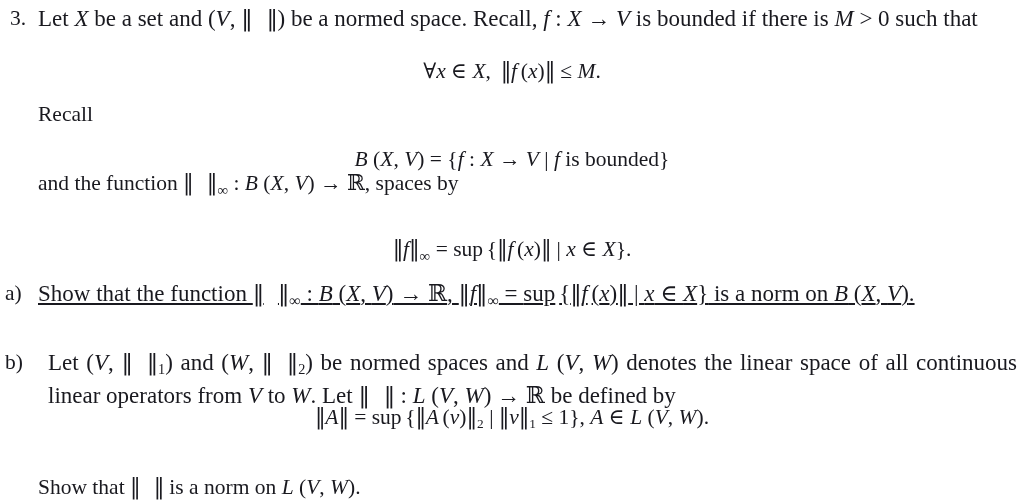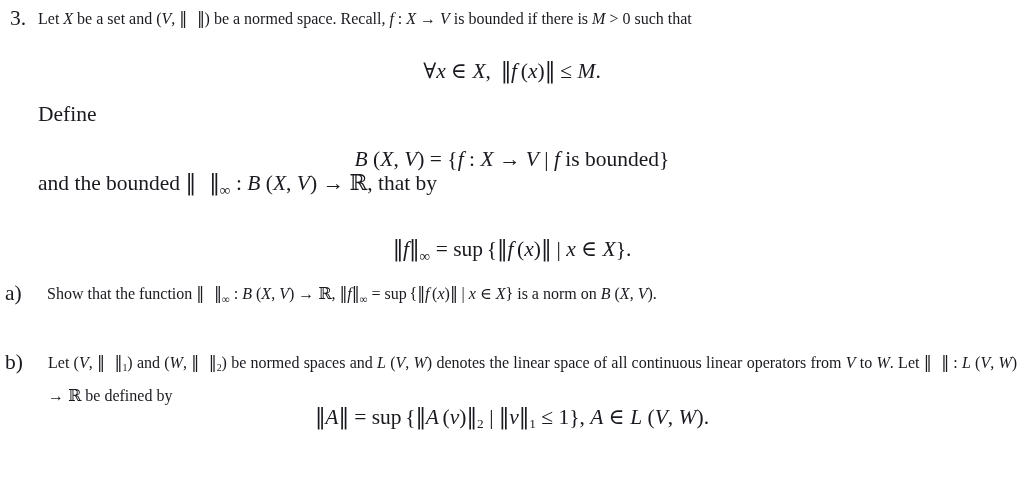--- a/index.html
+++ b/index.html
@@ -43,21 +43,21 @@
   }
   .marker {
     position: absolute;
     left: 0;
     top: 0;
     font-size: 21.5px;
     line-height: 33px;
     white-space: nowrap;
   }
   .item-body {
-    font-size: 16px;
+    font-size: 23px;
     line-height: 33px;
   }
 
   
   .display {
     position: absolute;
     left: 0;
     width: 1024px;
     text-align: center;
     font-size: 21.5px;
@@ -123,46 +123,49 @@
     <span class="marker">3.</span>
     <div class="item-body" style="margin-left:28px;">
       <span>Let </span><span class="mi">X</span><span> be a set and (</span><span class="mi">V</span><span>, </span><span class="bar">‖</span><span class="slot"></span><span class="bar">‖</span><span>) be a normed space. Recall, </span><span class="mi">f</span><span class="mo"> : </span><span class="mi">X</span><span class="mo"> → </span><span class="mi">V</span><span> is bounded if there is </span><span class="mi">M</span><span class="mo"> &gt; 0</span><span> such that</span>
     </div>
   </div>
 
   <div class="display" style="top:54px;">
     <span class="mo">∀</span><span class="mi">x</span><span class="mo"> ∈ </span><span class="mi">X</span><span class="mo">,</span><span class="wide"></span><span class="bar">‖</span><span class="mi">f</span><span class="thin"></span><span class="paren">(</span><span class="mi">x</span><span class="paren">)</span><span class="bar">‖</span><span class="mo"> ≤ </span><span class="mi">M</span><span class="mo">.</span>
   </div>
 
-  <div class="block" style="left:38px; top:98px;">Define</div>
+  <div class="block" style="left:38px; top:98px;">Recall</div>
 
   <div class="display" style="top:143px;">
     <span class="mi">B</span><span class="paren"> (</span><span class="mi">X</span><span class="mo">, </span><span class="mi">V</span><span class="paren">)</span><span class="mo"> = </span><span class="mo">{</span><span class="mi">f</span><span class="mo"> : </span><span class="mi">X</span><span class="mo"> → </span><span class="mi">V</span><span class="mo"> | </span><span class="mi">f</span><span class="mo"> is bounded</span><span class="mo">}</span>
   </div>
 
   <div class="block" style="left:38px; top:166px; width:980px;">
-    <span>and the bounded </span><span class="bar">‖</span><span class="slot"></span><span class="bar">‖</span><sub class="ss-inf">∞</sub><span class="mo"> : </span><span class="mi">B</span><span class="paren"> (</span><span class="mi">X</span><span class="mo">, </span><span class="mi">V</span><span class="paren">)</span><span class="mo"> → </span><span class="bb">ℝ</span><span>, that by</span>
+    <span>and the function </span><span class="bar">‖</span><span class="slot"></span><span class="bar">‖</span><sub class="ss-inf">∞</sub><span class="mo"> : </span><span class="mi">B</span><span class="paren"> (</span><span class="mi">X</span><span class="mo">, </span><span class="mi">V</span><span class="paren">)</span><span class="mo"> → </span><span class="bb">ℝ</span><span>, spaces by</span>
   </div>
 
   <div class="display" style="top:232px;">
     <span class="bar">‖</span><span class="mi">f</span><span class="bar">‖</span><sub class="ss-inf">∞</sub><span class="mo"> = </span><span class="mo">sup</span><span class="thin"></span><span class="mo">{</span><span class="bar">‖</span><span class="mi">f</span><span class="thin"></span><span class="paren">(</span><span class="mi">x</span><span class="paren">)</span><span class="bar">‖</span><span class="mo"> | </span><span class="mi">x</span><span class="mo"> ∈ </span><span class="mi">X</span><span class="mo">}</span><span class="mo">.</span>
   </div>
 
   <div class="item justified" style="left:5px; top:277px; width:1012px;">
     <span class="marker">a)</span>
-    <div class="item-body" style="margin-left:42px;">
+    <div class="item-body" style="margin-left:33px;text-decoration:underline;">
       <span>Show that the function </span><span class="bar">‖</span><span class="slot"></span><span class="bar">‖</span><sub class="ss-inf">∞</sub><span class="mo"> : </span><span class="mi">B</span><span class="paren"> (</span><span class="mi">X</span><span class="mo">, </span><span class="mi">V</span><span class="paren">)</span><span class="mo"> → </span><span class="bb">ℝ</span><span class="mo">, </span><span class="bar">‖</span><span class="mi">f</span><span class="bar">‖</span><sub class="ss-inf">∞</sub><span class="mo"> = </span><span class="mo">sup</span><span class="thin"></span><span class="mo">{</span><span class="bar">‖</span><span class="mi">f</span><span class="thin"></span><span class="paren">(</span><span class="mi">x</span><span class="paren">)</span><span class="bar">‖</span><span class="mo"> | </span><span class="mi">x</span><span class="mo"> ∈ </span><span class="mi">X</span><span class="mo">}</span><span> is a norm on </span><span class="mi">B</span><span class="paren"> (</span><span class="mi">X</span><span class="mo">, </span><span class="mi">V</span><span class="paren">)</span><span class="mo">.</span>
     </div>
   </div>
 
   <div class="item justified" style="left:5px; top:346px; width:1012px;">
     <span class="marker">b)</span>
     <div class="item-body" style="margin-left:43px;">
       <span>Let (</span><span class="mi">V</span><span class="mo">, </span><span class="bar">‖</span><span class="slot"></span><span class="bar">‖</span><sub class="ss">1</sub><span class="paren">)</span><span> and (</span><span class="mi">W</span><span class="mo">, </span><span class="bar">‖</span><span class="slot"></span><span class="bar">‖</span><sub class="ss">2</sub><span class="paren">)</span><span> be normed spaces and </span><span class="mi">L</span><span class="paren"> (</span><span class="mi">V</span><span class="mo">, </span><span class="mi">W</span><span class="paren">)</span><span> denotes the linear space of all continuous linear operators from </span><span class="mi">V</span><span> to </span><span class="mi">W</span><span>. Let </span><span class="bar">‖</span><span class="slot"></span><span class="bar">‖</span><span class="mo"> : </span><span class="mi">L</span><span class="paren"> (</span><span class="mi">V</span><span class="mo">, </span><span class="mi">W</span><span class="paren">)</span><span class="mo"> → </span><span class="bb">ℝ</span><span> be defined by</span>
     </div>
   </div>
 
   <div class="display" style="top:400px;">
     <span class="bar">‖</span><span class="mi">A</span><span class="bar">‖</span><span class="mo"> = </span><span class="mo">sup</span><span class="thin"></span><span class="mo">{</span><span class="bar">‖</span><span class="mi">A</span><span class="thin"></span><span class="paren">(</span><span class="mi">v</span><span class="paren">)</span><span class="bar">‖</span><sub class="ss">2</sub><span class="mo"> | </span><span class="bar">‖</span><span class="mi">v</span><span class="bar">‖</span><sub class="ss">1</sub><span class="mo"> ≤ </span><span class="mn">1</span><span class="mo">}</span><span class="mo">, </span><span class="mi">A</span><span class="mo"> ∈ </span><span class="mi">L</span><span class="paren"> (</span><span class="mi">V</span><span class="mo">, </span><span class="mi">W</span><span class="paren">)</span><span class="mo">.</span>
   </div>
 
+  <div class="block" style="left:38px; top:470px; width:980px;">
+    <span>Show that </span><span class="bar">‖</span><span class="slot"></span><span class="bar">‖</span><span> is a norm on </span><span class="mi">L</span><span class="paren"> (</span><span class="mi">V</span><span class="mo">, </span><span class="mi">W</span><span class="paren">)</span><span class="mo">.</span>
+  </div>
 
 </div>
 
 </body></html>

